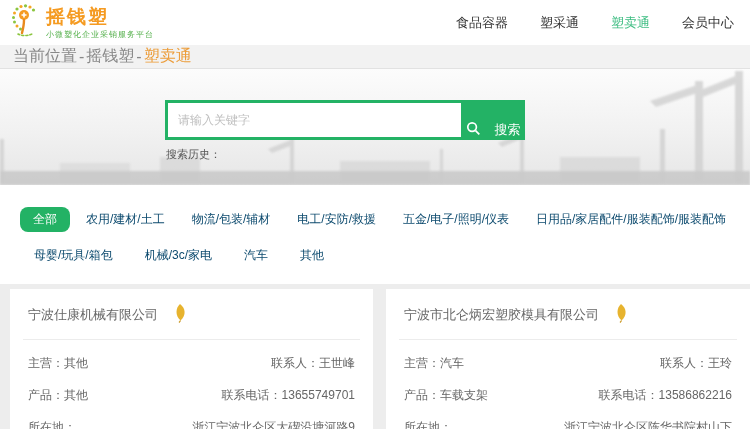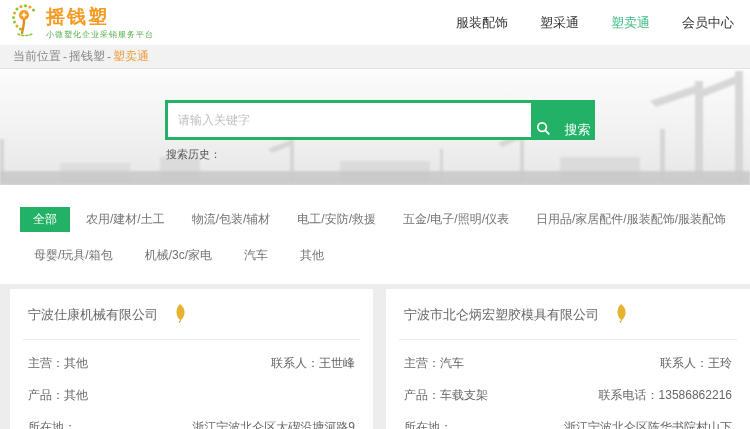--- a/index.html
+++ b/index.html
@@ -13,46 +13,46 @@
   .logo { display:flex; align-items:flex-start; gap:4px; cursor:pointer; }
   .logo-txt { display:flex; flex-direction:column; margin-top:4px; }
   .logo-title { color:#f59b22; font-size:19px; font-weight:bold; letter-spacing:2px; line-height:20px; }
   .logo-tagline { color:#55b04c; font-size:8px; letter-spacing:1px; margin-top:2px;text-align:center; }
   .nav { display:flex; align-items:center; gap:32px; margin-right:4px; }
   .nav-item { font-size:13px; color:#333; cursor:pointer; white-space:nowrap; }
   .nav-item.active { color:#3dbd82; }
 
   
   .breadcrumb { height:24px; background:#f2f2f2; border-bottom:1px solid #e2e2e2;
-    display:flex; align-items:center; padding-left:13px; font-size:12px; color:#888; }
+    display:flex; align-items:center; padding-left:13px; font-size:16px; color:#888; }
   .breadcrumb span { margin-right:2px; }
   .bc-link { cursor:pointer; }
   .bc-current { color:#ec9d3b; cursor:pointer; }
 
   
   .banner { position:relative; height:116px; overflow:hidden;
     background:linear-gradient(#fcfcfc 0%, #f1f1f1 55%, #e6e6e6 100%); }
   .cranes { position:absolute; left:0; bottom:0; filter:blur(1.2px); opacity:.85; }
-  .search-wrap { position:absolute; left:165px; top:31px; width:430px; height:40px;
+  .search-wrap { position:absolute; left:165px; top:31px; width:360px; height:40px;
     background:#23b265; display:flex; }
   .search-input { flex:1; margin:3px 0 3px 3px; border:none; outline:none;
     padding:0 10px; font-size:12px; color:#333; font-family:inherit; }
   .search-input::placeholder { color:#bfbfbf; }
   .search-btn { width:64px; background:transparent; border:none; color:#fff;
     display:flex; align-items:center; justify-content:center; gap:14px;
     font-size:13px; cursor:pointer; font-family:Liberation Sans, sans-serif;margin-top:20px; }
   .search-history { position:absolute; left:166px; top:78px; font-size:11px; color:#555; }
 
   
   .categories { background:#fff; padding:22px 0 20px 20px; }
   .cat-row { display:flex; align-items:center; }
-  .cat-row1 .cat-item { margin-right:27px; }
+  .cat-row1 .cat-item { margin-right:27px;border-radius:8px; }
   .cat-row2 { margin-top:15px; padding-left:14px; }
   .cat-row2 .cat-item { margin-right:32px; }
-  .cat-item { font-size:12px; color:#737373; cursor:pointer; white-space:nowrap; }
+  .cat-item { font-size:12px; color:#0c4a6e; cursor:pointer; white-space:nowrap; }
   .cat-item.active { background:#23b265; color:#fff; padding:4px 13px; margin-right:16px !important; }
 
   
   .cards { background:#ededed; padding:5px 0 0 10px; display:flex; gap:13px;
     align-items:flex-start; min-height:160px; }
   .card { background:#fff; width:363px; padding-top:14px; padding-bottom:30px; flex-shrink:0; }
   .card:last-child { width:364px; }
   .card-title-row { display:flex; align-items:center; gap:14px; padding:0 18px 12px;text-align:right; }
   .card-title { font-size:13px; color:#666; cursor:pointer; }
   .card-divider { border-top:1px solid #ececec; margin:0 13px; }
@@ -86,21 +86,21 @@
             <path d="M10 31 C14 33 20 33 24 31" stroke="#8bc53f" stroke-width="1.6" stroke-linecap="round" stroke-dasharray="2 2"></path>
           </g>
         </svg>
       </span>
       <span class="logo-txt">
         <span class="logo-title">摇钱塑</span>
         <span class="logo-tagline">小微塑化企业采销服务平台</span>
       </span>
     </div>
     <div class="nav">
-      <span class="nav-item">服装配饰</span>
+      <span class="nav-item">食品容器</span>
       <span class="nav-item">塑采通</span>
       <span class="nav-item active">塑卖通</span>
       <span class="nav-item">会员中心</span>
     </div>
   </div>
 
   <div class="breadcrumb">
     <span>当前位置</span>
     <span> - </span>
     <span class="bc-link">摇钱塑</span>
@@ -181,20 +181,23 @@
             <span>主营：</span><span>其他</span>
           </span>
           <span>
             <span>联系人：</span><span>王世峰</span>
           </span>
         </div>
         <div class="card-row">
           <span class="cell-left">
             <span>产品：</span><span>其他</span>
           </span>
+          <span>
+            <span>联系电话：</span><span>13655749701</span>
+          </span>
         </div>
         <div class="card-row">
           <span>所在地：</span>
             <span>浙江宁波北仑区大碶沿塘河路9</span>
         </div>
       </div>
 
     </div>
 
     <div class="card">

